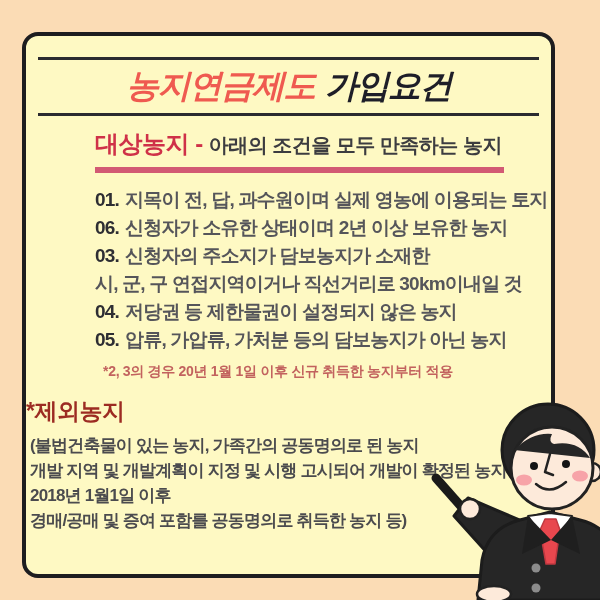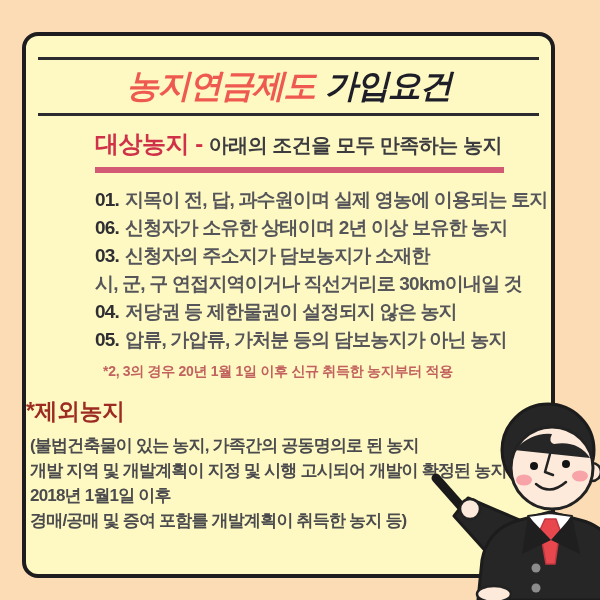--- a/index.html
+++ b/index.html
@@ -83,21 +83,21 @@
   </div>
 
   <div class="note">*2, 3의 경우  20년 1월 1일 이후 신규 취득한 농지부터 적용</div>
 
   <div class="excl-heading">*제외농지</div>
 
   <div class="excl-lines">
     <div>(불법건축물이 있는 농지,  가족간의 공동명의로 된 농지</div>
     <div>개발 지역 및 개발계획이 지정 및 시행 고시되어 개발이 확정된 농지</div>
     <div>2018년 1월1일 이후</div>
-    <div>경매/공매 및 증여 포함를 개발계획이 취득한 농지 등)</div>
+    <div>경매/공매 및 증여 포함를 공동명의로 취득한 농지 등)</div>
   </div>
 
 </div>
 
 <svg class="character" viewBox="0 0 172 212">
 
   <g>
     <line x1="8" y1="90" x2="38" y2="124" stroke="#1a1a1a" stroke-width="9" stroke-linecap="round"></line>
   </g>
 

